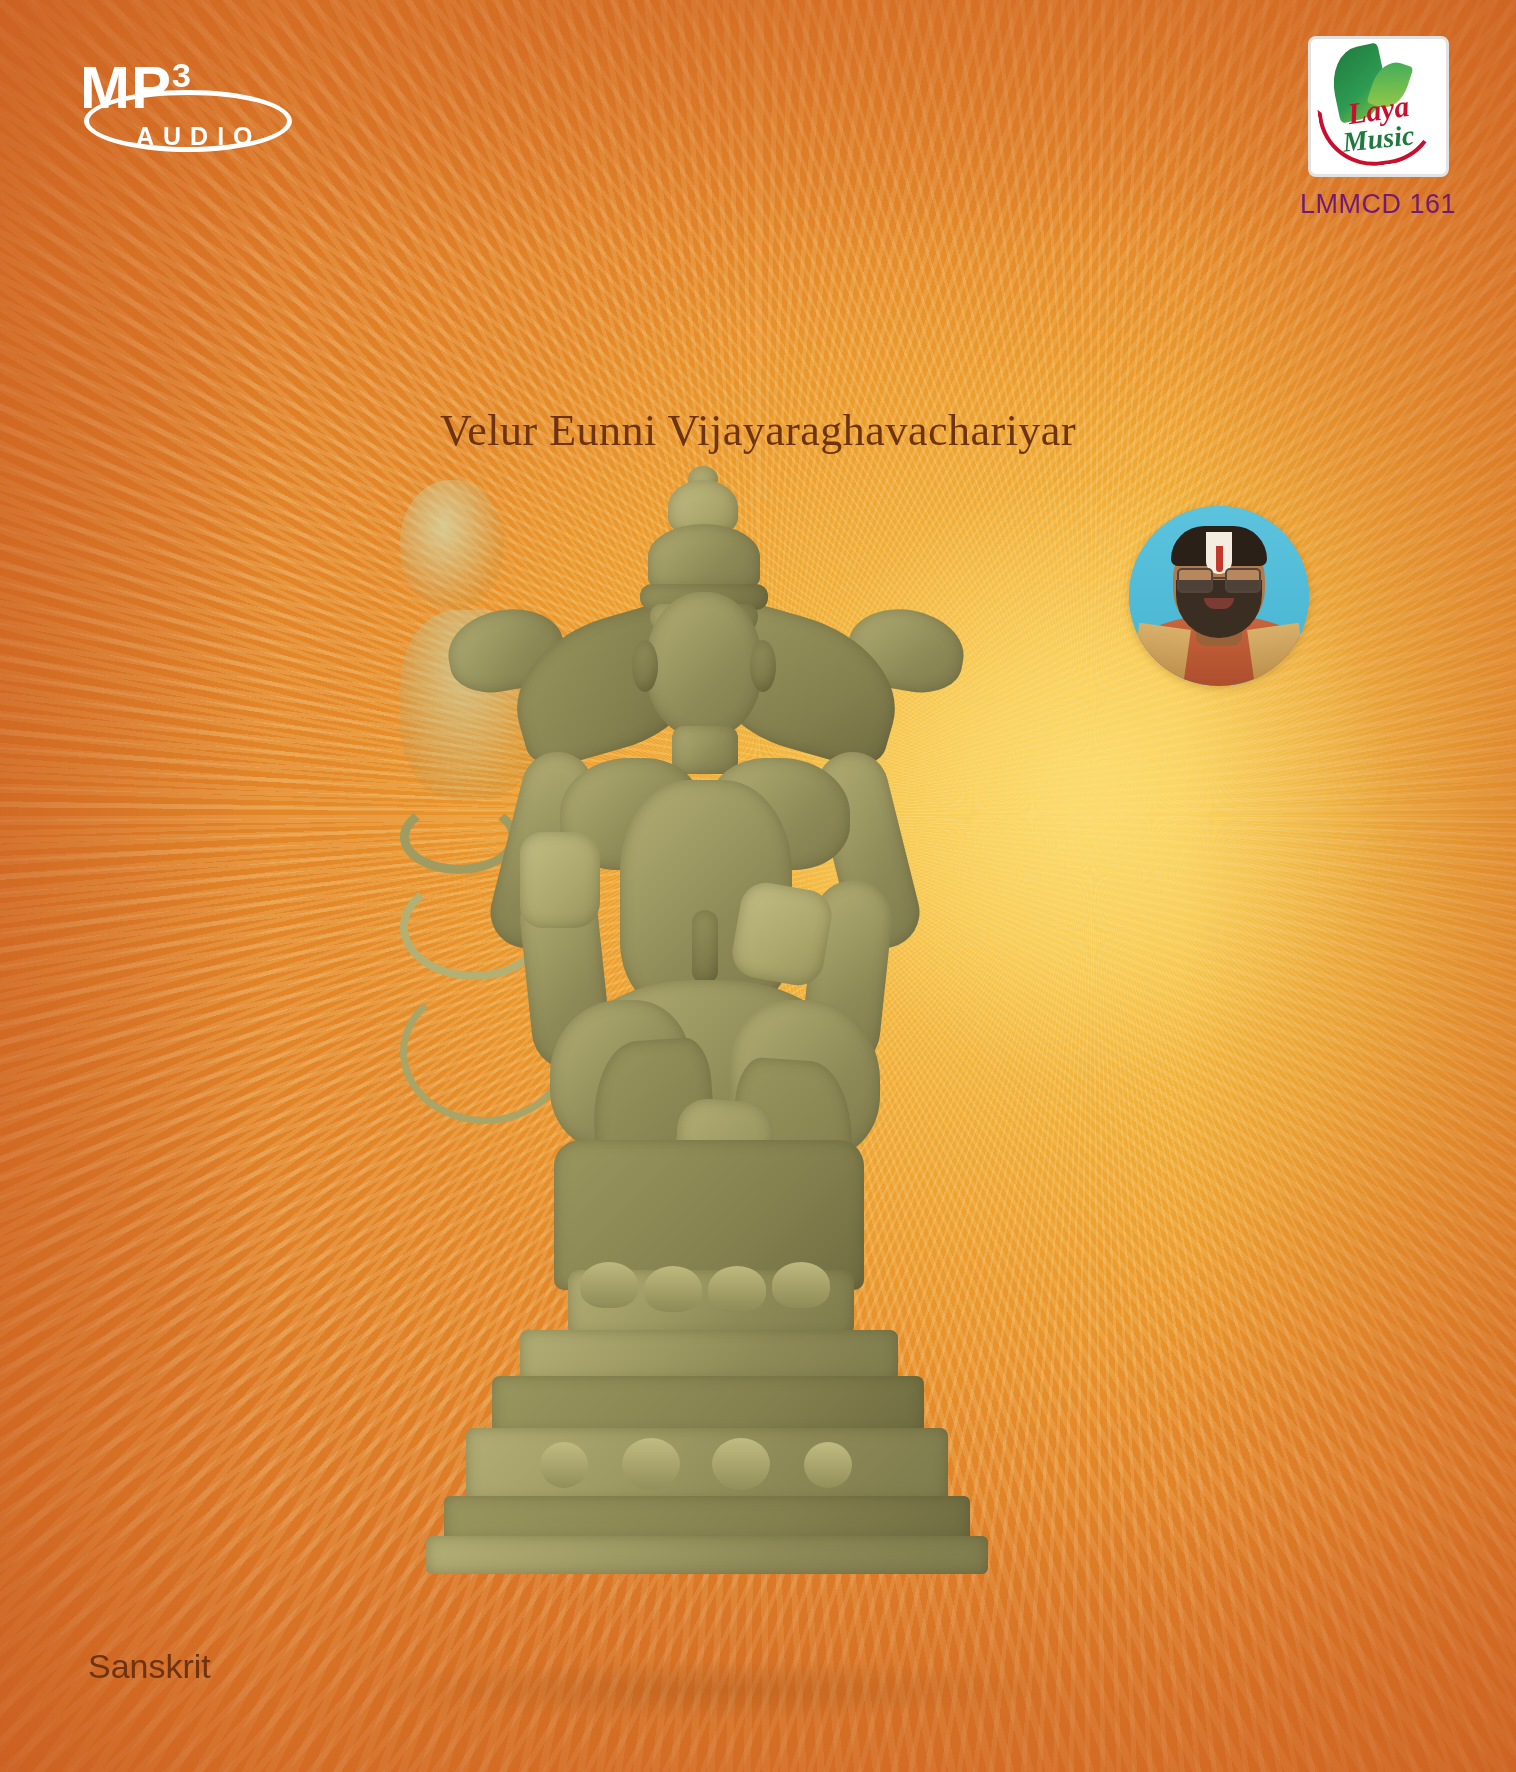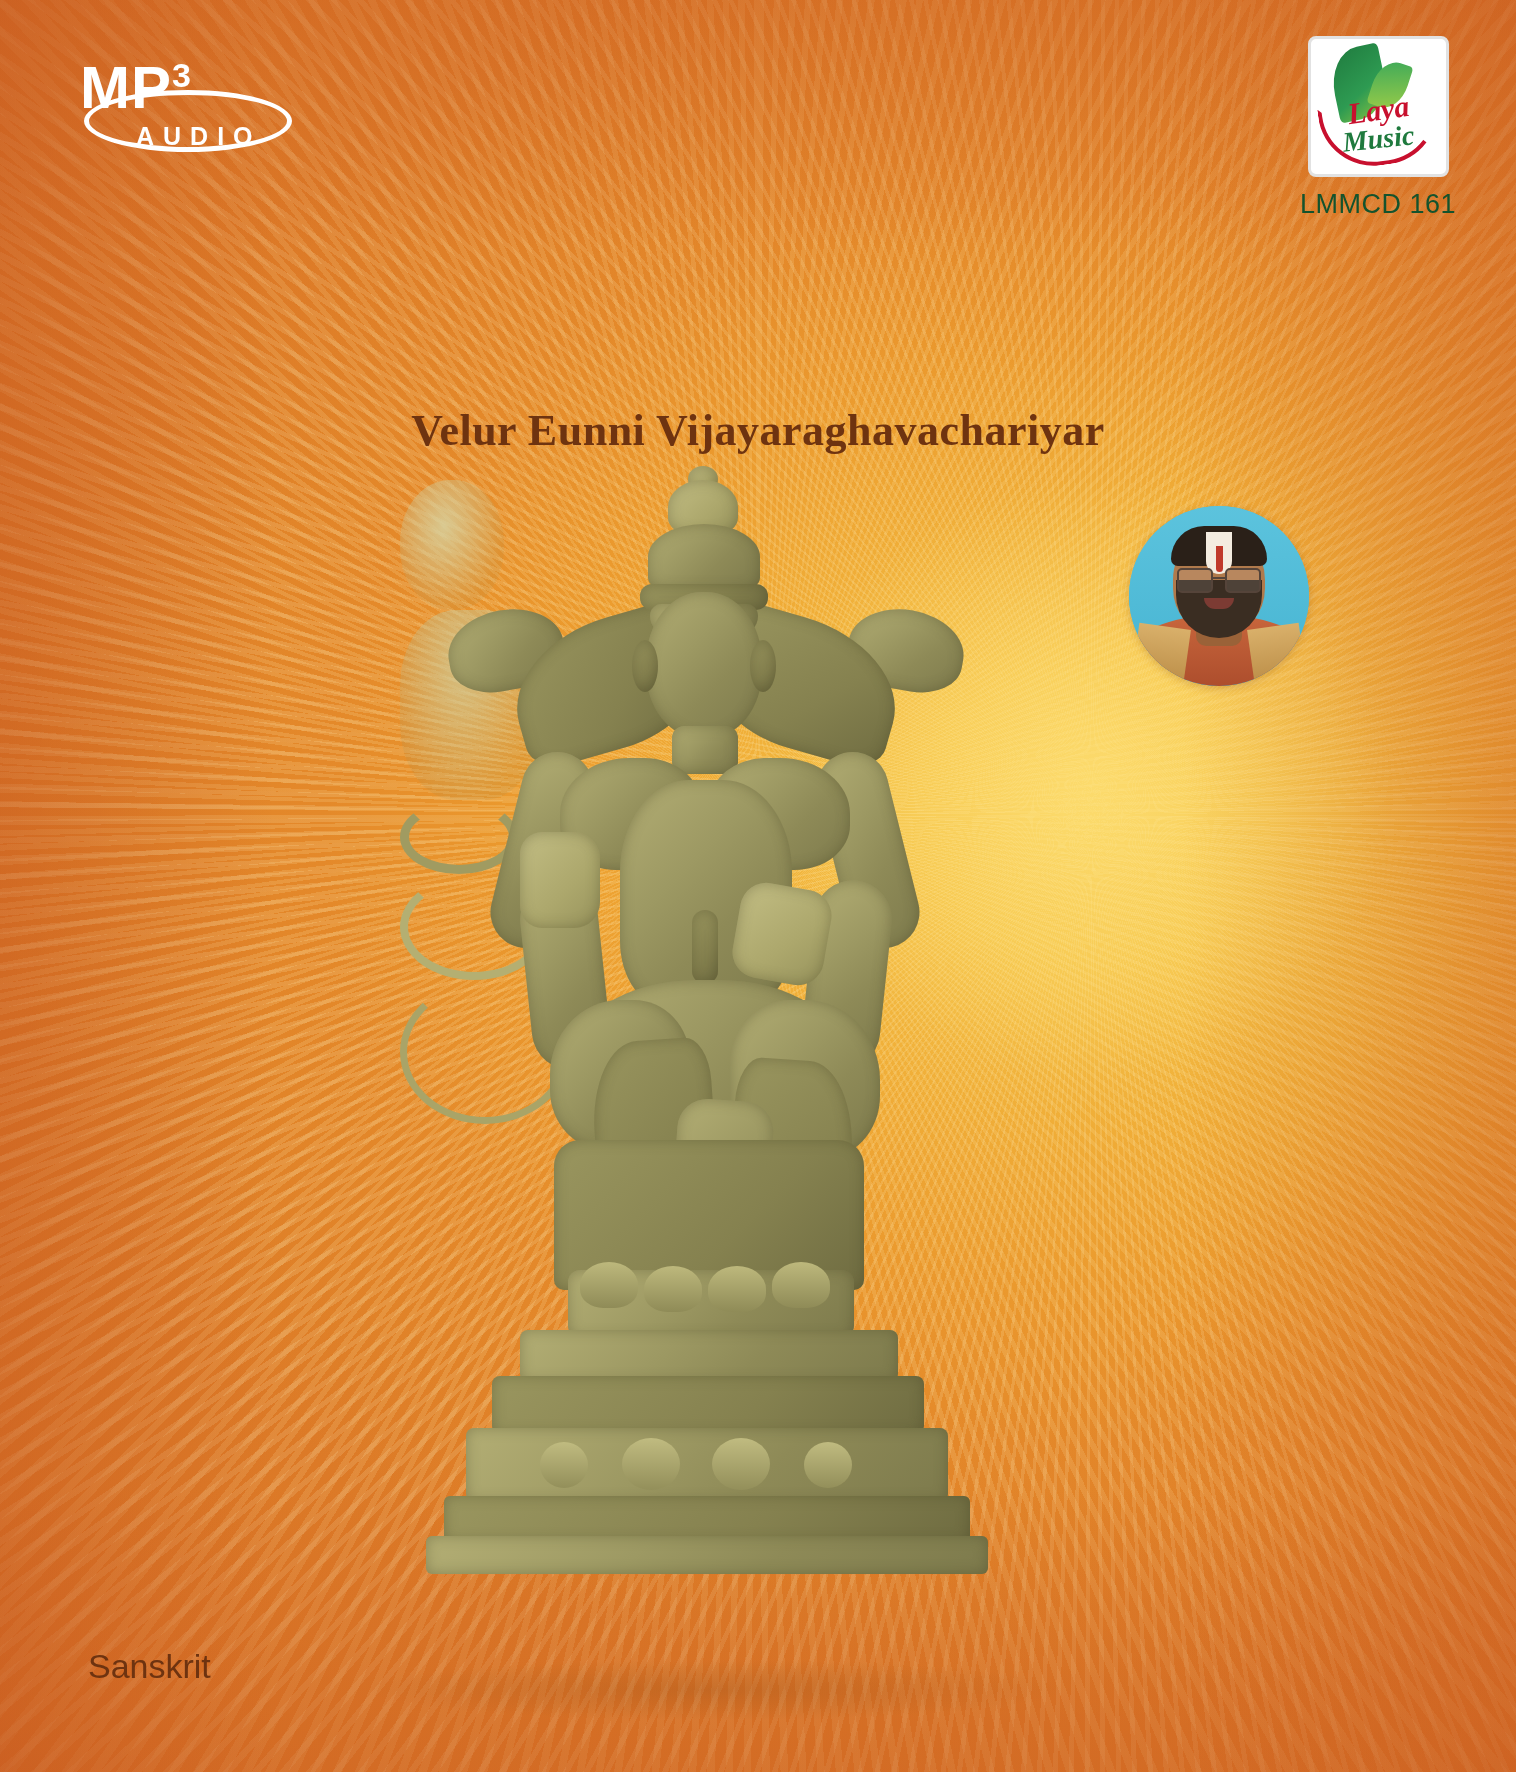--- a/index.html
+++ b/index.html
@@ -185,21 +185,21 @@
     font-family: "Liberation Serif", serif;
     font-style: italic;
     font-weight: bold;
     font-size: 28px;
     color: #1f7a3e;
     transform: rotate(-6deg);
   }
   .catalog-no {
     margin-top: 12px;
     font-size: 27px;
-    color: #14532d;
+    color: #701a75;
     letter-spacing: 0.5px;
     font-family: "Liberation Sans", sans-serif;
   }
 
   
   .album-title {
     position: absolute;
     left: 0;
     right: 0;
     top: 272px;
@@ -215,21 +215,20 @@
   .artist-name {
     position: absolute;
     left: 0;
     right: 0;
     top: 405px;
     text-align: center;
     font-family: "Liberation Serif", serif;
     font-size: 44px;
     color: #6e3310;
     letter-spacing: 0.5px;
-    font-weight: bold;
   }
 
   
   .artist-photo {
     position: absolute;
     left: 1129px;
     top: 506px;
     width: 180px;
     height: 180px;
     border-radius: 50%;

